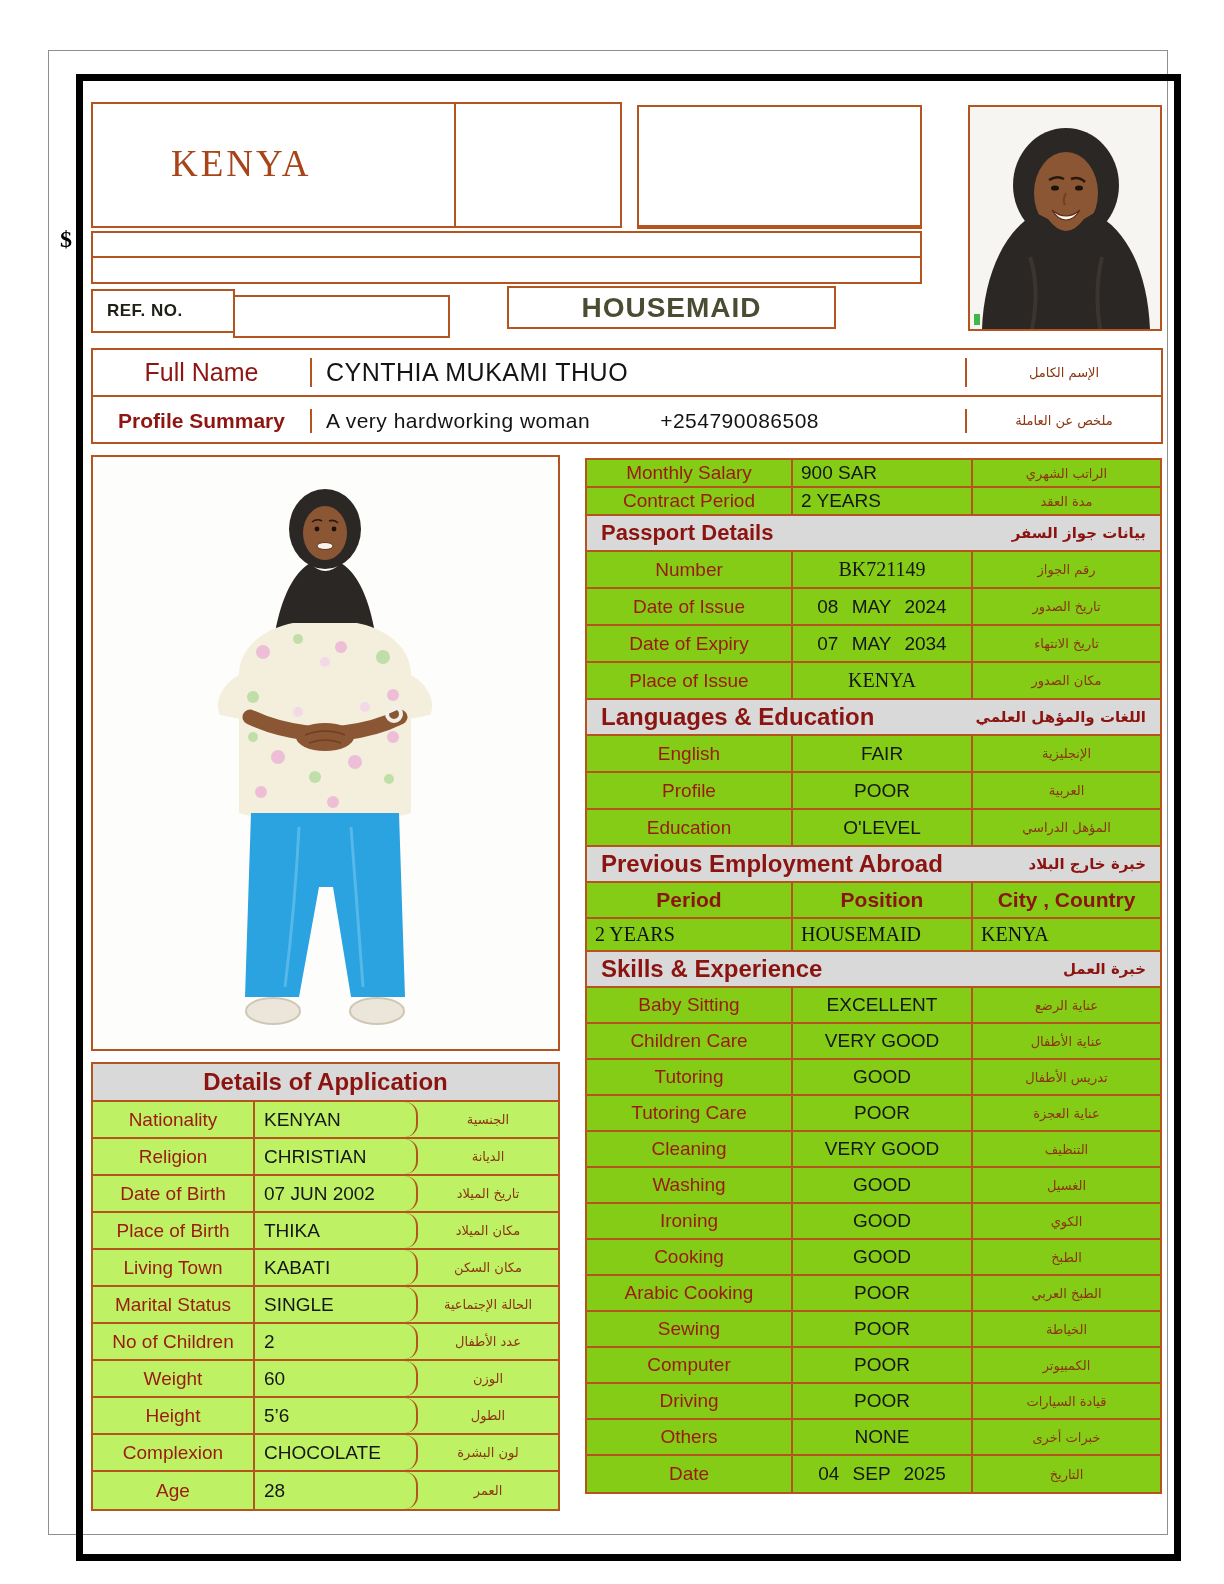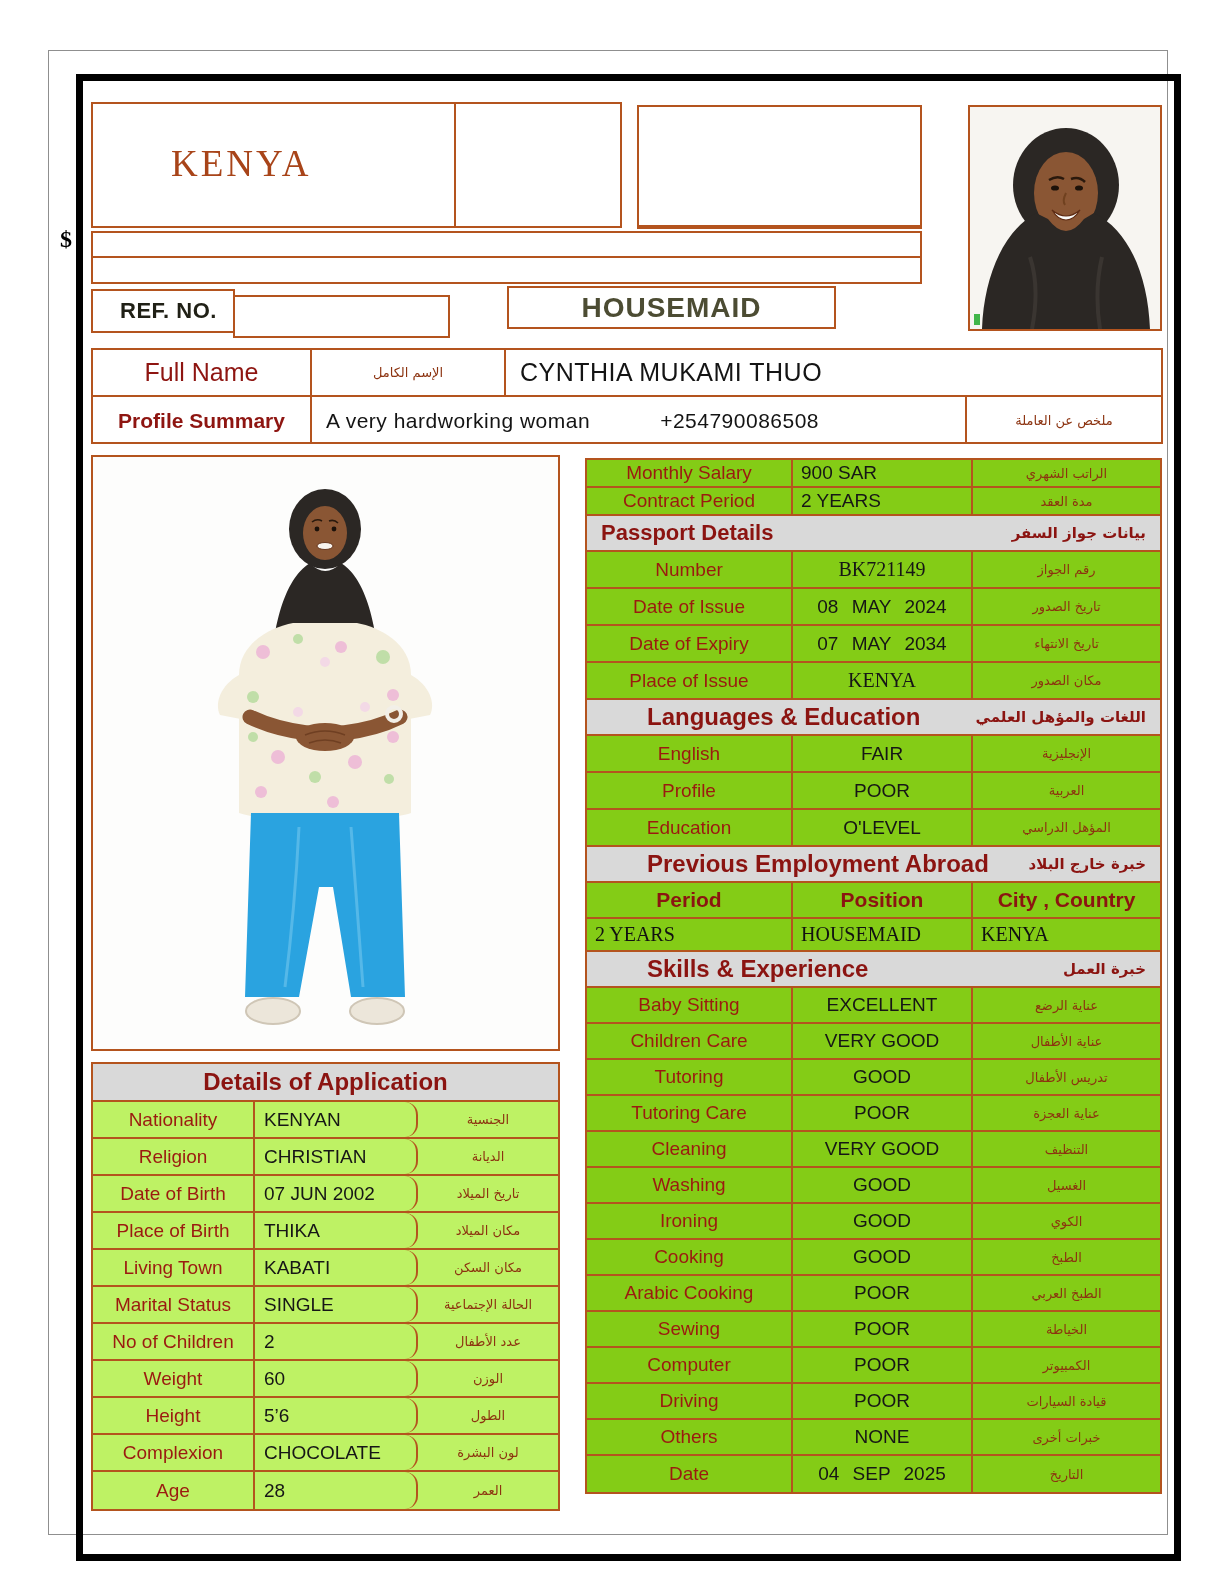--- a/index.html
+++ b/index.html
@@ -20,28 +20,28 @@
   .kenya-text { position:absolute; left:78px; top:38px; font-family:"Liberation Serif", serif;
                 font-size:37px; color:#a84419; letter-spacing:3px; }
 
   .box-b { left:637px; top:105px; width:285px; height:124px; border-bottom-width:4px; }
   .portrait-box { left:968px; top:105px; width:194px; height:226px; padding:0; overflow:hidden; }
 
   .thin-row1 { left:91px; top:231px; width:831px; height:27px; }
   .thin-row2 { left:91px; top:256px; width:831px; height:28px; }
 
   .ref-label-box { left:91px; top:289px; width:144px; height:44px; display:flex; align-items:center; }
-  .ref-label-box span { padding-left:27px; font-weight:bold; font-size:22px; color:#20201६; color:#202016; letter-spacing:0.5px; }
+  .ref-label-box span { padding-left:14px; font-weight:bold; font-size:17px; color:#20201६; color:#202016; letter-spacing:0.5px; }
   .ref-value-box { left:233px; top:295px; width:217px; height:43px; }
   .housemaid-box { left:507px; top:286px; width:329px; height:43px; display:flex; align-items:center; justify-content:center; }
   .housemaid-box span { font-weight:bold; font-size:28px; color:#4c4c33; letter-spacing:1px; }
 
   
   .fn-table { left:91px; top:348px; width:1072px; height:96px; }
-  .fn-row { display:flex; height:47px; border-bottom:2px solid #b4541e; }
+  .fn-row { display:flex; height:47px; border-bottom:2px solid #b4541e;align-items:center; }
   .fn-row:last-child { border-bottom:none; }
   .fn-c { border-right:2px solid #b4541e; display:flex; align-items:center; }
   .fn-c:last-child { border-right:none; }
   .fn-label { width:219px; justify-content:center; color:#8e1511; font-size:25px; }
   .fn-label.bold { font-weight:bold; font-size:21px; }
   .fn-value { width:655px; padding-left:14px; font-size:25px; color:#141414; letter-spacing:0.5px; }
   .fn-value .phone { margin-left:70px; }
   .fn-ar { width:194px; justify-content:center; }
 
   .ar-text { font-family:"DejaVu Sans", sans-serif; font-size:13px; color:#8c3310; direction:rtl; }
@@ -73,21 +73,21 @@
   .r-value.left { justify-content:flex-start; padding-left:8px; }
   .r-ar { width:187px; justify-content:center; }
   .h28 { height:28px; }
   .h33 { height:33px; }
   .h36 { height:36px; }
   .h37 { height:37px; }
   .serif { font-family:"Liberation Serif", serif; font-size:20px; }
   .sec-header { height:36px; background:#d9d9d9; display:flex; align-items:center;
                 justify-content:space-between; padding:0 14px; border-bottom:2px solid #b4541e; }
   .sec-header .t { font-weight:bold; font-size:22px; color:#8b1411; }
-  .sec-header.big .t { font-size:24px;margin-left:46px; }
+  .sec-header.big .t { font-size:24px; }
   .sec-header .ar-text { font-weight:bold; font-size:15px; color:#8b1411; }
   .emp-headrow { font-weight:bold; }
   .emp-headrow .c { color:#8b1411; font-size:21px; justify-content:center; }
   .emp-c1 { width:206px; } .emp-c2 { width:180px; } .emp-c3 { width:187px; }
   .emp-data .c { justify-content:flex-start; padding-left:8px; color:#111; }
   .datesp { word-spacing:8px; }
 </style>
 </head>
 <body>
 
@@ -128,24 +128,24 @@
     <span>REF. NO.</span>
   </div>
   <div class="bx ref-value-box"></div>
   <div class="bx housemaid-box">
     <span>HOUSEMAID</span>
   </div>
 
   <div class="bx fn-table">
     <div class="fn-row">
       <div class="fn-c fn-label">Full Name</div>
+      <div class="fn-c fn-value">CYNTHIA MUKAMI THUO</div>
       <div class="fn-c fn-ar">
           <span class="ar-text">الإسم الكامل</span>
         </div>
-      <div class="fn-c fn-value">CYNTHIA MUKAMI THUO</div>
     </div>
     <div class="fn-row">
       <div class="fn-c fn-label bold">Profile Summary</div>
       <div class="fn-c fn-value" style="font-size:21px;">
         <span>A very hardworking woman</span>
         <span class="phone">+254790086508</span>
       </div>
       <div class="fn-c fn-ar">
           <span class="ar-text">ملخص عن العاملة</span>
         </div>

